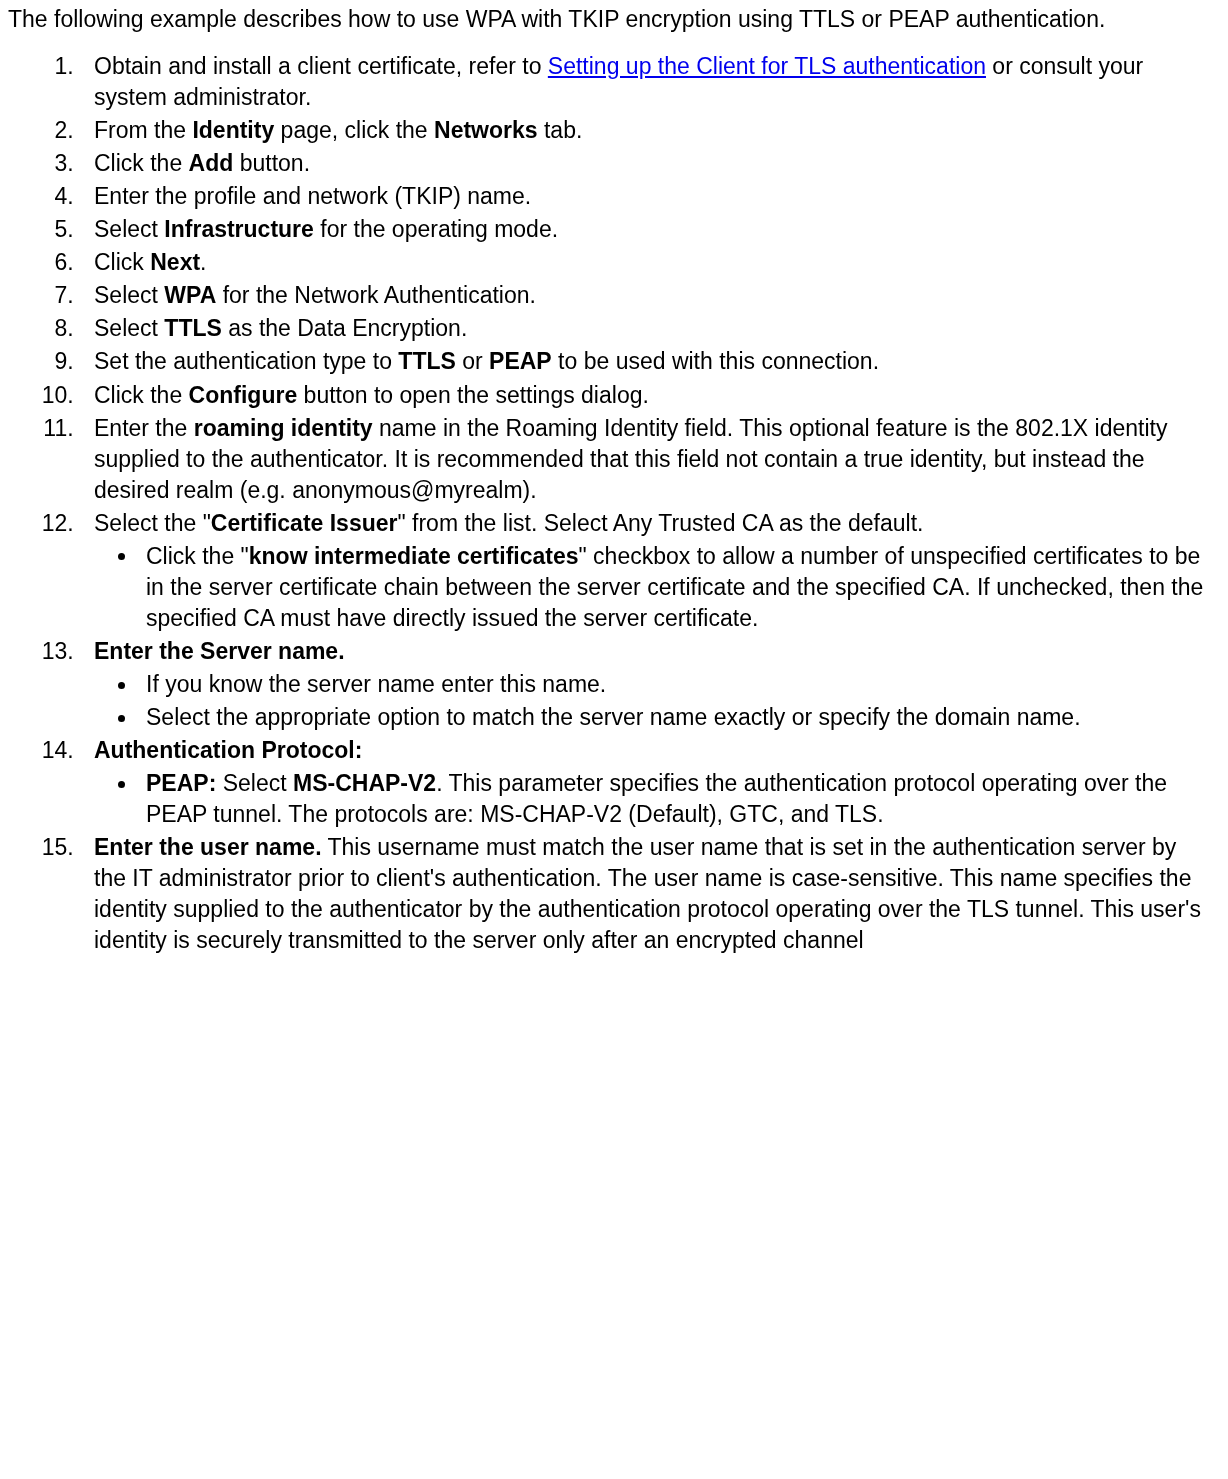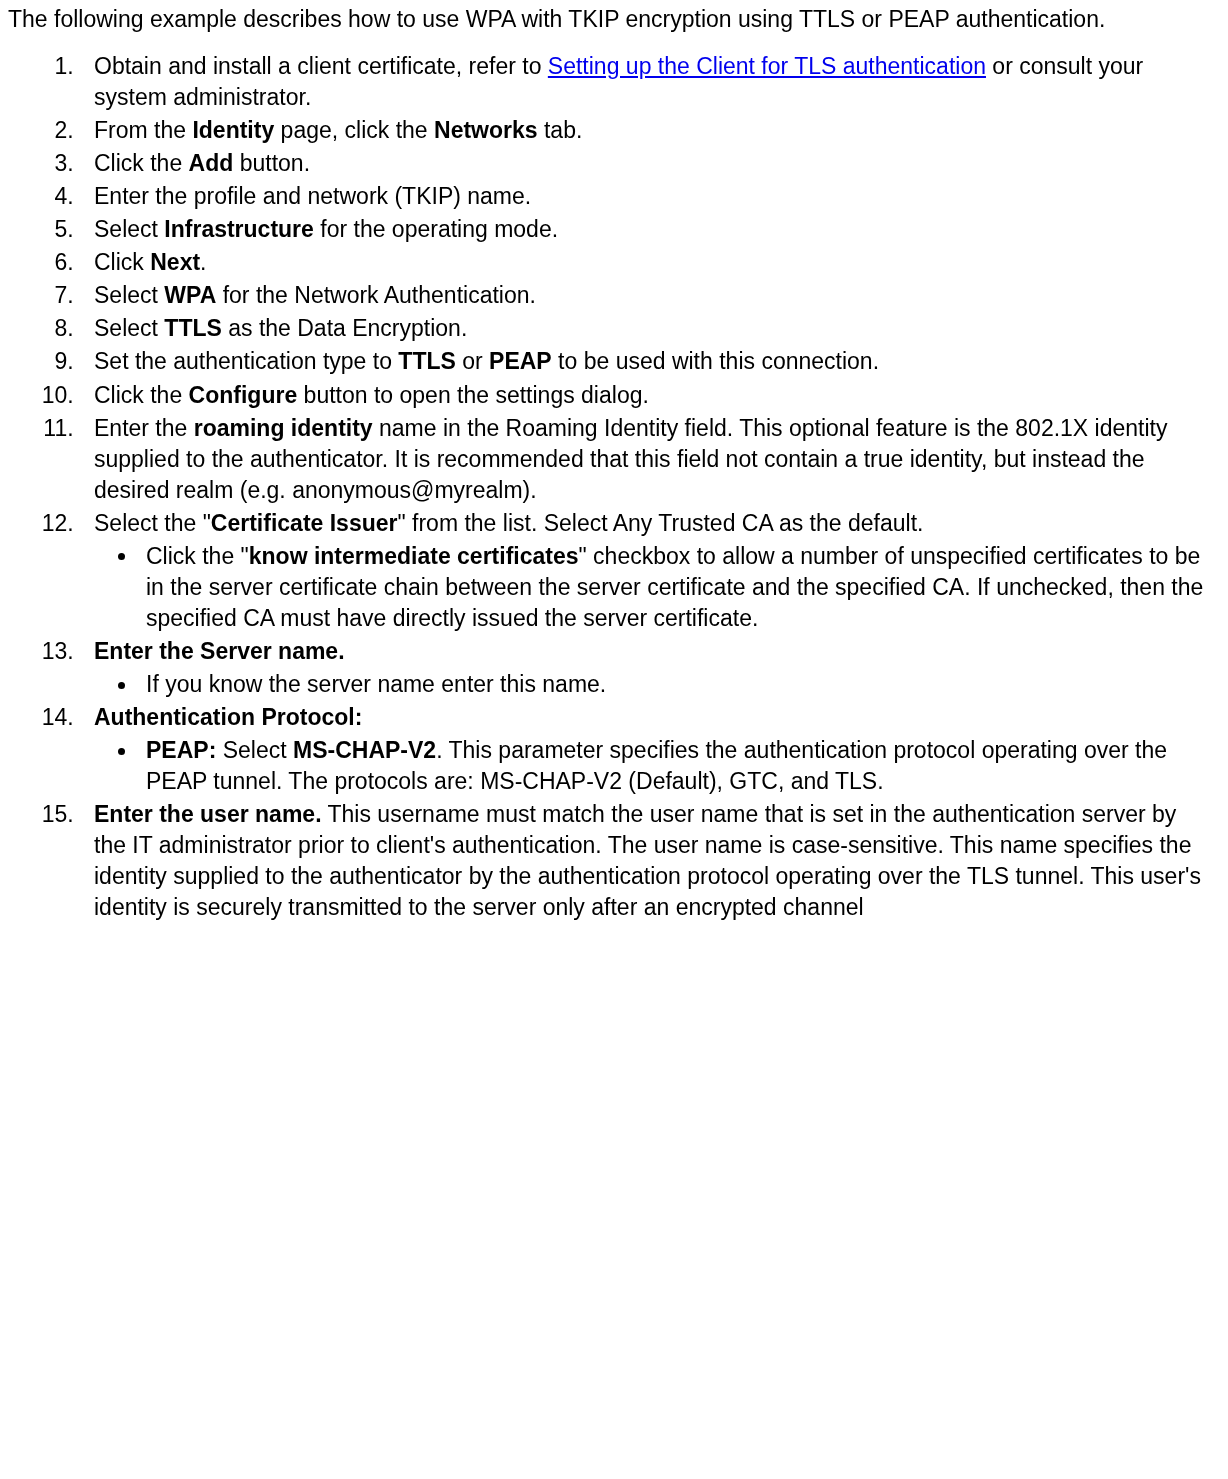--- a/index.html
+++ b/index.html
@@ -96,20 +96,23 @@
         <span>Click the "</span><span class="b">know intermediate certificates</span><span>" checkbox to allow a number of unspecified certificates to be in the server certificate chain between the server certificate and the specified CA. If unchecked, then the specified CA must have directly issued the server certificate.</span>
       </li>
     </ul>
   </li>
   <li>
     <span class="b">Enter the Server name.</span>
     <ul class="sub">
       <li>
         <span>If you know the server name enter this name.</span>
       </li>
+      <li>
+        <span>Select the appropriate option to match the server name exactly or specify the domain name.</span>
+      </li>
     </ul>
   </li>
   <li>
     <span class="b">Authentication Protocol:</span>
     <ul class="sub">
       <li>
         <span class="b">PEAP:</span><span> Select </span><span class="b">MS-CHAP-V2</span><span>. This parameter specifies the authentication protocol operating over the PEAP tunnel. The protocols are: MS-CHAP-V2 (Default), GTC, and TLS.</span>
       </li>
     </ul>
   </li>

